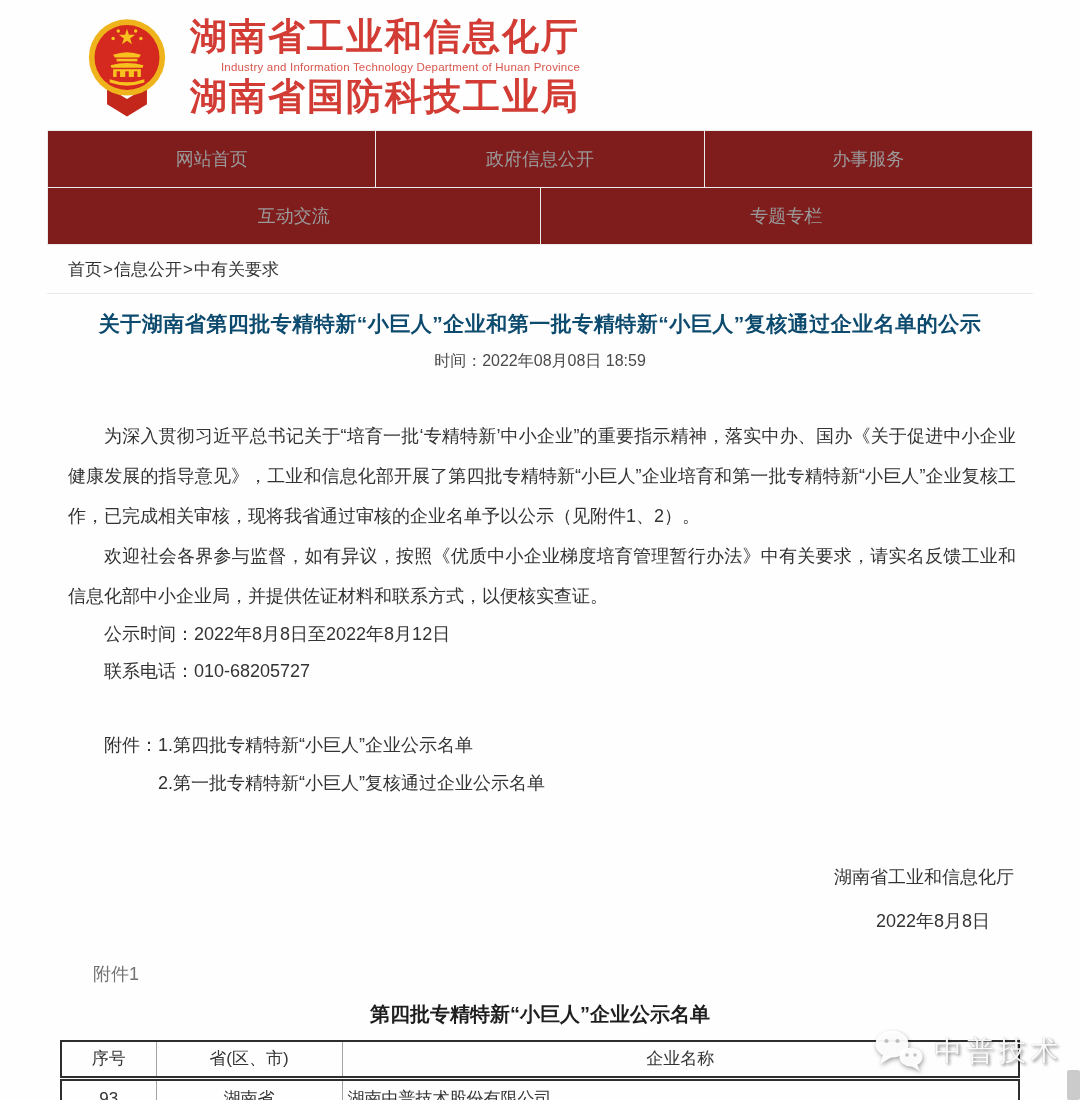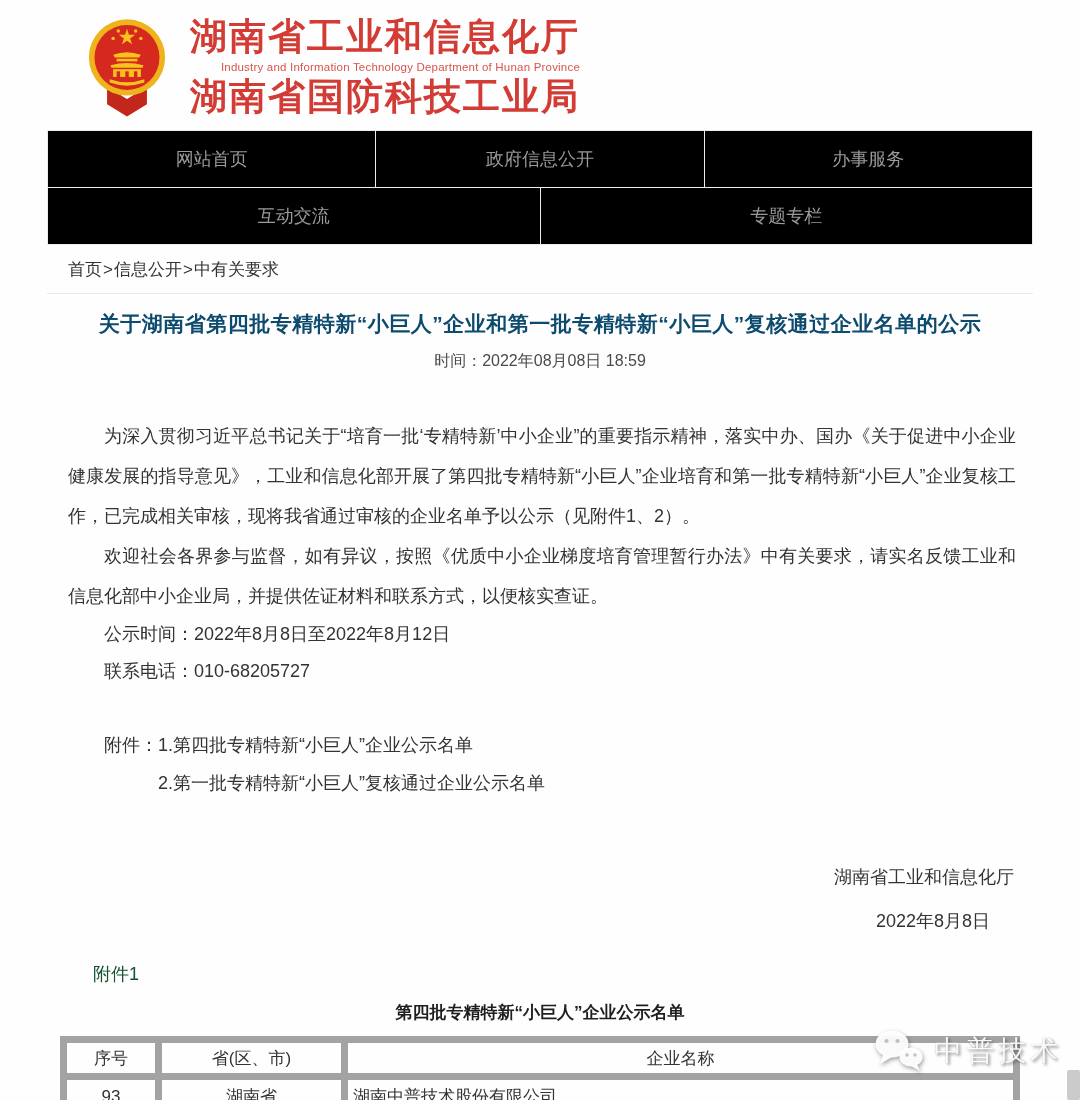--- a/index.html
+++ b/index.html
@@ -14,21 +14,21 @@
   .emblem { width:78px; height:106px; flex:0 0 auto; }
   .header-titles { margin-left:24px; }
   .header-title-cn { font-size:37px; font-weight:bold; color:#d23c34; letter-spacing:2px; line-height:1.15; }
   .header-title-en { font-size:11.5px; color:#d8554d; margin:2px 0 3px 2px; letter-spacing:.2px;text-align:right; }
   
   .nav { margin:6px 47px 0 47px; border-top:1px solid #ececec; }
   .nav-row { display:flex; }
   .nav-cell {
     flex:1; height:57px; display:flex; align-items:center; justify-content:center;
     border:1px solid #ececec; border-top:none; margin-left:-1px;
-    color:#9a9a9a; font-size:18px; cursor:pointer; background:#000000;
+    color:#9a9a9a; font-size:18px; cursor:pointer; background:#7f1d1d;
   }
   .nav-cell:first-child { margin-left:0; }
   
   .breadcrumb {
     margin:0 47px; padding:13px 21px 12px 21px; border-bottom:1px solid #e9e9e9;
     font-size:17px; color:#333;
   }
   .breadcrumb span { cursor:pointer; }
   .crumb-sep { margin:0 1px; }
   
@@ -43,27 +43,27 @@
   }
   .article-body p { text-indent:2em; }
   .info-line { text-indent:2em; line-height:37px; }
   .attachments { margin-top:36px; line-height:38px; }
   .attach-line1 { padding-left:2em; }
   .attach-line2 { padding-left:5em; }
   .signature { margin-top:60px; text-align:right; font-size:18px; color:#333; }
   .signature-org { padding-right:2px; line-height:30px; }
   .signature-date { padding-right:26px; line-height:30px; margin-top:14px; }
   
-  .annex-label { margin:26px 0 0 93px; font-size:18px; color:#14532d; }
-  .annex-title { margin-top:15px; text-align:center; font-size:17px; font-weight:bold; color:#1e1e1e; }
+  .annex-label { margin:26px 0 0 93px; font-size:18px; color:#737373; }
+  .annex-title { margin-top:15px; text-align:center; font-size:20px; font-weight:bold; color:#1e1e1e; }
   .annex-table {
     width:960px; margin:12px auto 0 auto; border-collapse:collapse;
     border:2px solid #2e2e2e; font-size:17px; color:#333;
   }
-  .annex-table th, .annex-table td { border:7px solid #a3a3a3; text-align:center; font-weight:normal; }
+  .annex-table th, .annex-table td { border:1px solid #a3a3a3; text-align:center; font-weight:normal; }
   .annex-table th { height:37px; border-bottom:5px double #2e2e2e; }
   .annex-table td { height:40px; }
   .col-seq { width:95px; }
   .col-prov { width:186px; }
   .cell-company { text-align:left !important; padding-left:5px; }
   
   .watermark {
     position:absolute; left:872px; top:1028px; display:flex; align-items:center;
     pointer-events:none;
   }

